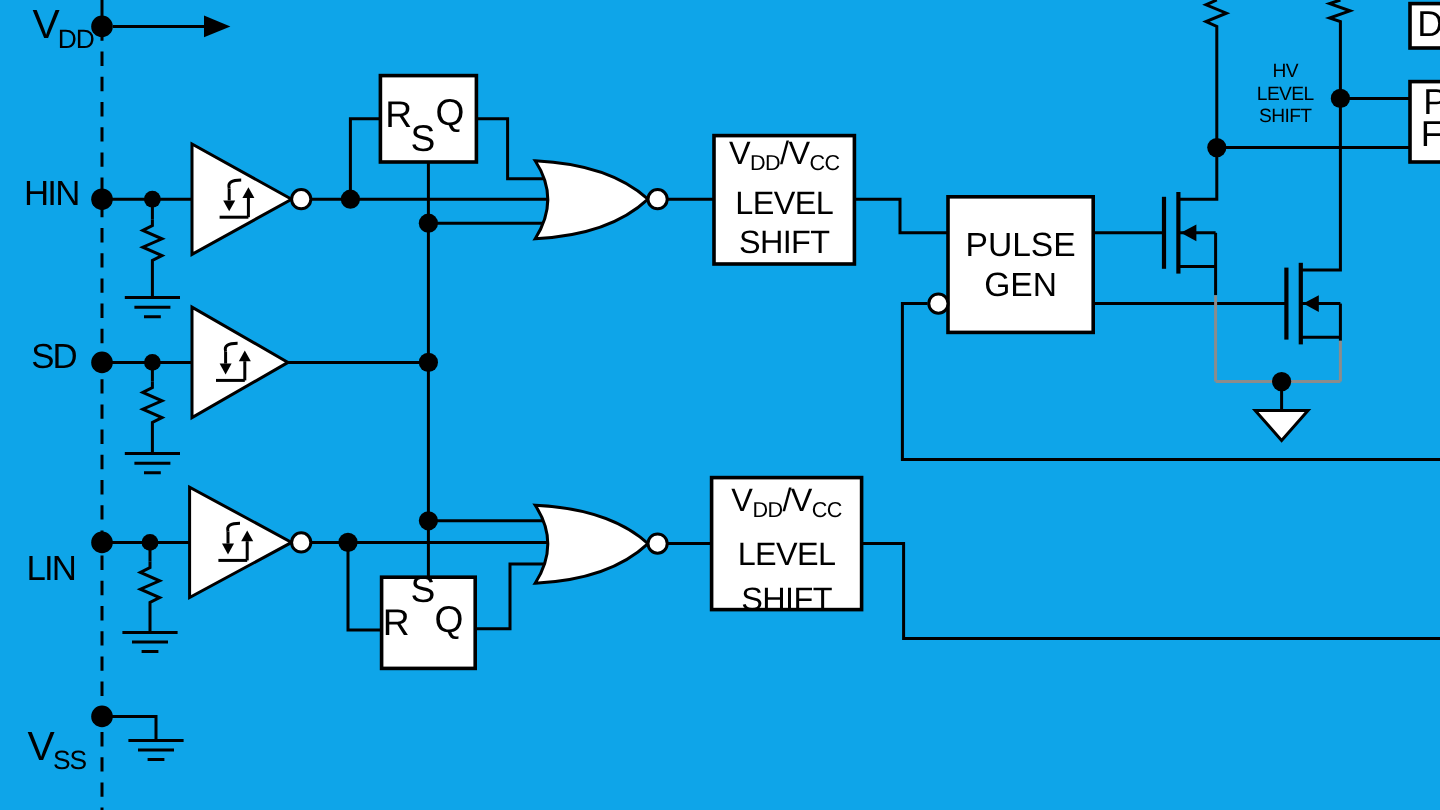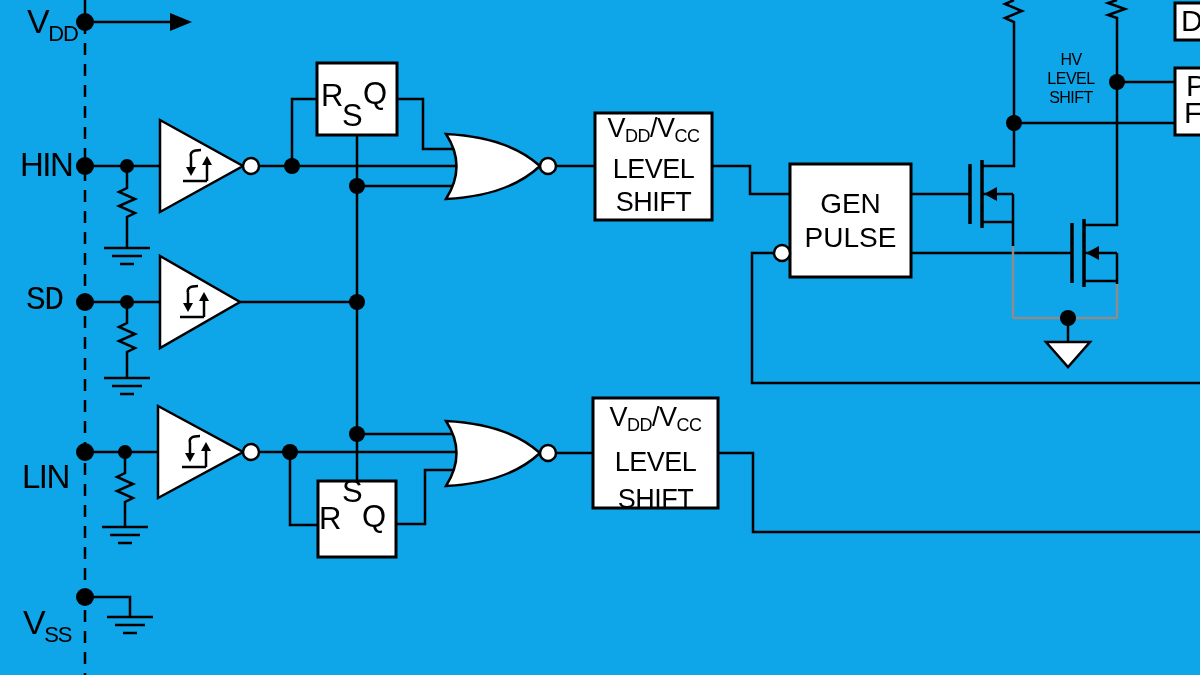--- a/index.html
+++ b/index.html
@@ -10,21 +10,21 @@
   .w{stroke:#000000;stroke-width:2.5;fill:none;}
   .wg{stroke:#8c8c8c;stroke-width:2.5;fill:none;}
   .dash{stroke-dasharray:12 9;}
   .box{fill:#ffffff;stroke:#000000;stroke-width:3;}
   .shape{fill:#ffffff;stroke:#000000;stroke-width:2.5;}
   .dot{fill:#000000;stroke:none;}
   .fb{fill:#000000;stroke:none;}
   .bar3{stroke:#000000;stroke-width:3.5;fill:none;}
   
   .t{position:absolute;color:#000000;line-height:1;white-space:nowrap;z-index:5;}
-  .pin{font-size:33px;letter-spacing:-1.5px;}
+  .pin{font-size:29px;letter-spacing:-1.5px;}
   .psub{font-size:22px;vertical-align:-8px;letter-spacing:-1px;}
   .ll{font-size:31px;}
   .blk{position:absolute;color:#000000;text-align:center;z-index:5;}
   .ls1{left:595px;top:112px;width:117px;font-size:27px;line-height:33px;letter-spacing:-0.5px;}
   .ls2{left:593px;top:399px;width:125px;font-size:27px;line-height:37px;letter-spacing:-0.5px;}
   .ssub{font-size:18px;vertical-align:-5px;letter-spacing:-0.5px;}
   .pg{left:790px;top:187px;width:121px;font-size:28px;line-height:34px;}
   .hv{left:1016px;top:50px;width:110px;font-size:16px;line-height:19px;letter-spacing:-0.5px;}
   .edge{font-size:30px;}
 </style>
@@ -194,21 +194,21 @@
       <circle class="dot" cx="357" cy="434" r="8"></circle>
       <circle class="dot" cx="290" cy="452" r="8"></circle>
       <circle class="dot" cx="1014" cy="123" r="8"></circle>
       <circle class="dot" cx="1117" cy="82" r="8"></circle>
       <circle class="dot" cx="1068" cy="318" r="8"></circle>
     </g>
   </svg>
 
   <div class="t pin" style="left:27px;top:4px;font-size:34px;"><span>V</span><span class="psub">DD</span></div>
   <div class="t pin" style="left:20px;top:148px;">HIN</div>
-  <div class="t pin" style="left:26px;top:284px;font-family:Liberation Mono, monospace;">SD</div>
+  <div class="t pin" style="left:26px;top:284px;">SD</div>
   <div class="t pin" style="left:22px;top:460px;">LIN</div>
   <div class="t pin" style="left:23px;top:578px;font-size:34px;margin-top:27px;"><span>V</span><span class="psub">SS</span></div>
 
   <div class="t ll" style="left:321px;top:80px;">R</div>
   <div class="t ll" style="left:363px;top:78px;">Q</div>
   <div class="t ll" style="left:342px;top:100px;">S</div>
 
   <div class="t ll" style="left:342px;top:476px;">S</div>
   <div class="t ll" style="left:319px;top:503px;">R</div>
   <div class="t ll" style="left:362px;top:501px;">Q</div>
@@ -219,22 +219,22 @@
     <div>SHIFT</div>
   </div>
 
   <div class="blk ls2">
     <div><span>V</span><span class="ssub">DD</span><span>/</span><span>V</span><span class="ssub">CC</span></div>
     <div>LEVEL</div>
     <div>SHIFT</div>
   </div>
 
   <div class="blk pg">
+    <div>PULSE</div>
     <div>GEN</div>
-    <div>PULSE</div>
   </div>
 
   <div class="blk hv">
     <div>HV</div>
     <div>LEVEL</div>
     <div>SHIFT</div>
   </div>
 
   <div class="t edge" style="left:1181px;top:6px;">D</div>
   <div class="t edge" style="left:1186px;top:71px;">P</div>

